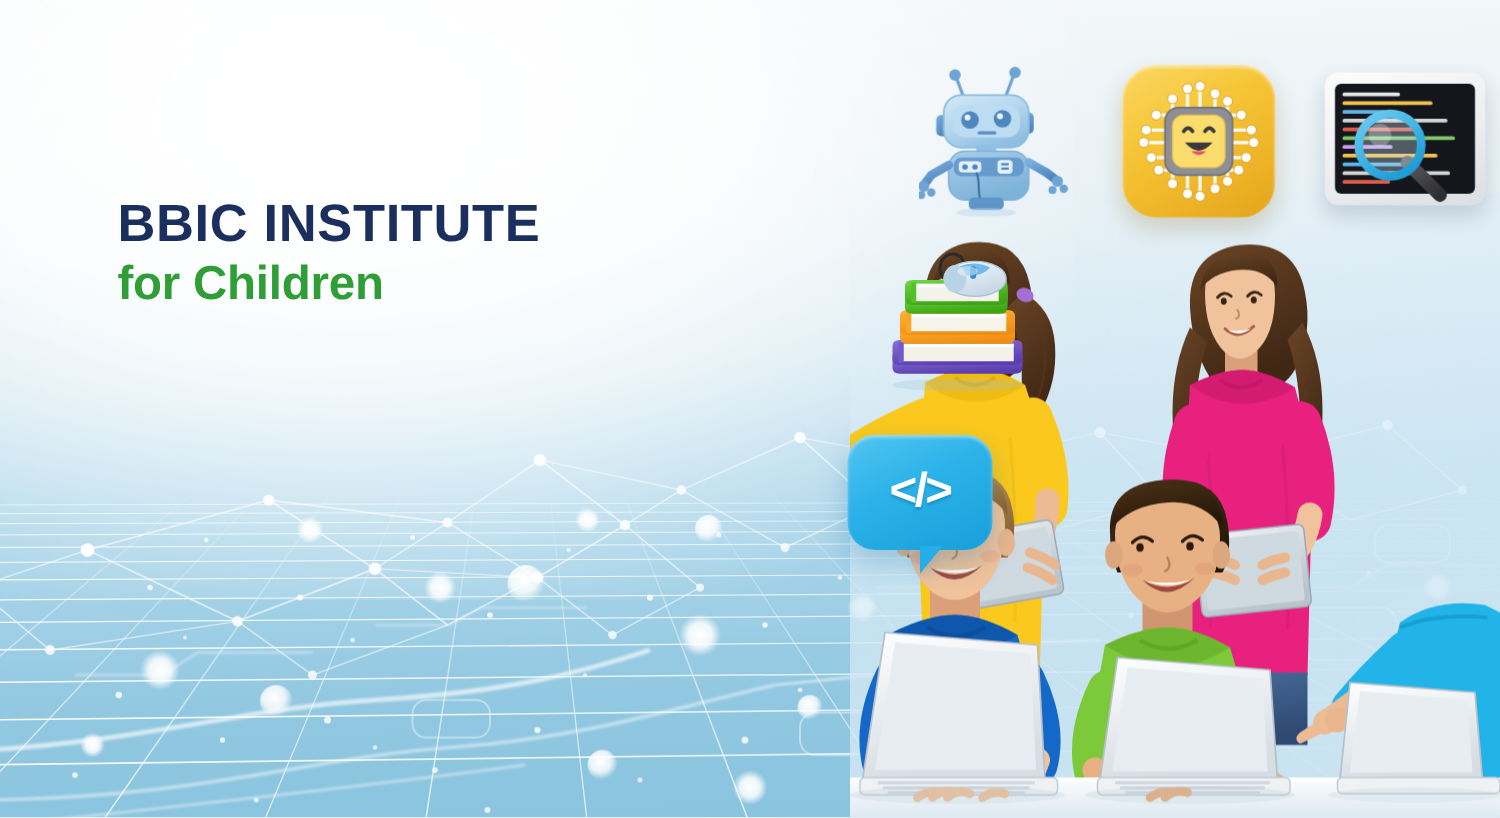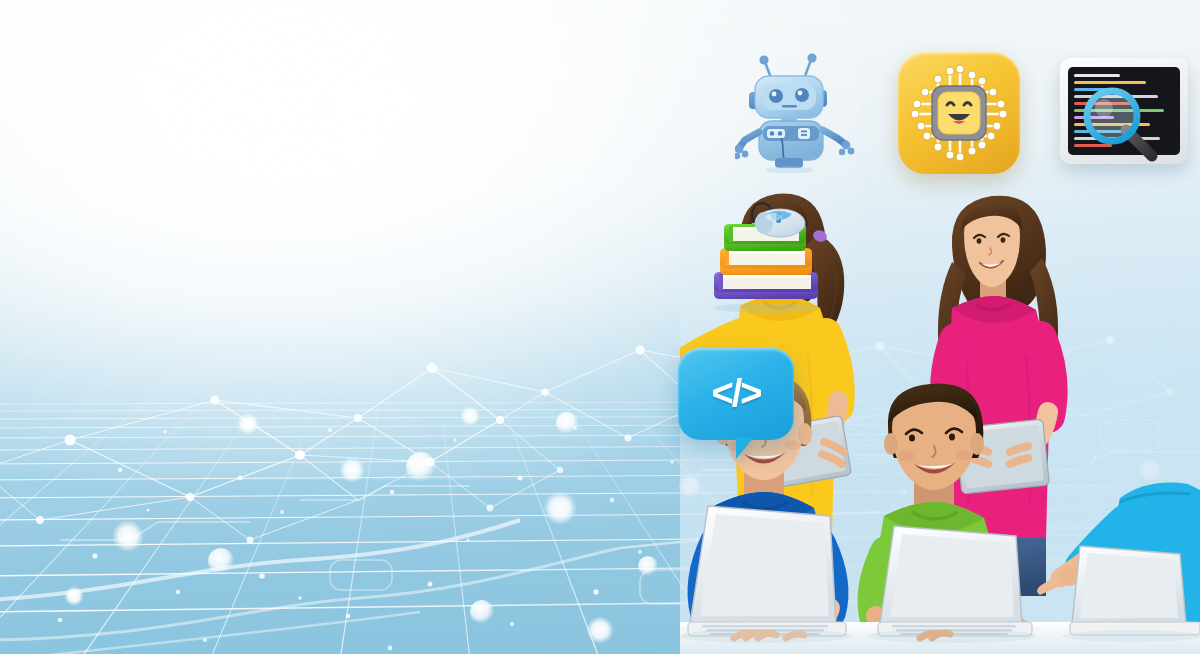--- a/index.html
+++ b/index.html
@@ -298,20 +298,22 @@
     <div class="bg-haze"></div>
 
     <div class="bokeh" style="left:406px; top:452px; width:30px; height:30px;"></div>
     <div class="bokeh" style="left:556px; top:412px; width:22px; height:22px;"></div>
     <div class="bokeh" style="left:208px; top:548px; width:26px; height:26px;"></div>
     <div class="bokeh" style="left:638px; top:556px; width:20px; height:20px;"></div>
     <div class="bokeh" style="left:470px; top:600px; width:24px; height:24px;"></div>
   </div>
 
   <div class="copy">
+    <div class="eyebrow">BBIC INSTITUTE</div>
+    <div class="subline">for Children</div>
   </div>
 
   <div class="icon-float ic-robot">
     <svg viewBox="0 0 120 125" width="120" height="125">
       <defs>
         <linearGradient id="rbLight" x1="0" y1="0" x2="0.6" y2="1">
           <stop offset="0%" stop-color="#d6eaf8"></stop>
             <stop offset="55%" stop-color="#b3d6ef"></stop>
             <stop offset="100%" stop-color="#8fc0e2"></stop>
         </linearGradient>

